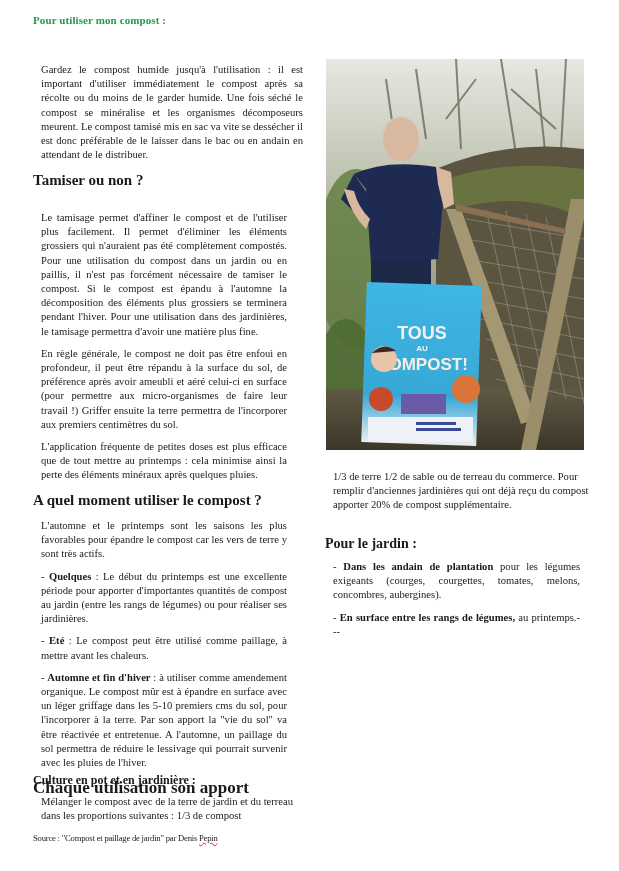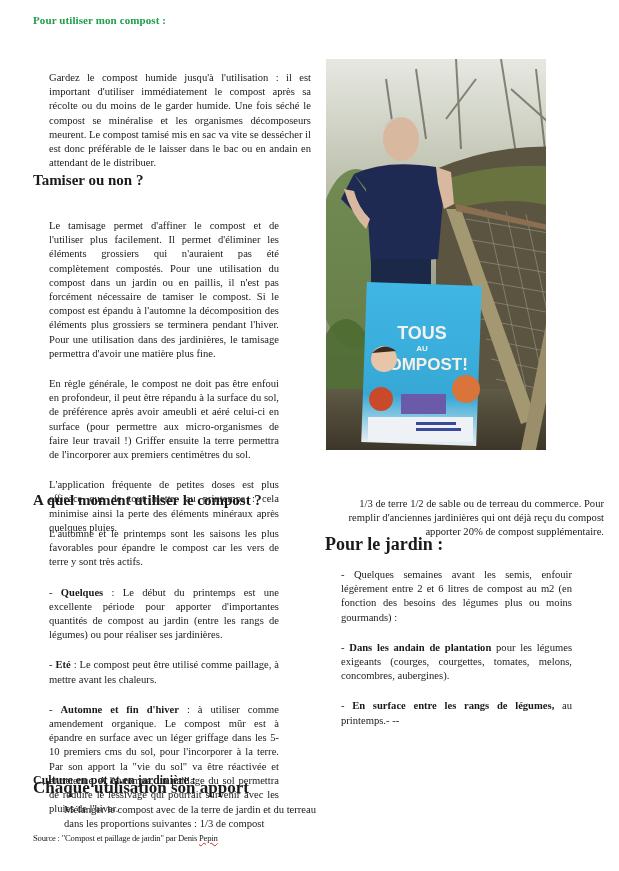--- a/index.html
+++ b/index.html
@@ -1,31 +1,31 @@
 <!DOCTYPE html>
 <html><head>
 <meta charset="utf-8">
 <style>
   html, body { margin: 0; padding: 0; background: #ffffff; }
   body { width: 619px; height: 871px; position: relative; overflow: hidden;
          font-family: "Liberation Serif", "DejaVu Serif", serif; color: #1a1a1a; }
   .title { position: absolute; left: 33px; top: 14px; margin: 0;
            font-size: 11px; font-weight: bold; color: #1f9e4b; letter-spacing: 0.1px; }
-  p, .txt { margin: 16px; font-size: 10.6px; line-height: 14.2px; text-align: justify; font-family: Liberation Serif, serif; }
+  p, .txt { margin: 8px; font-size: 10.6px; line-height: 14.2px; text-align: justify; font-family: Liberation Serif, serif; }
   .h2 { margin: 0; font-weight: bold; font-size: 15px; color: #1a1a1a; }
   .h2.big { font-size: 17px; margin-top: 24px; }
-  .h3 { margin: 0; font-weight: bold; font-size: 18px; line-height: 16px; }
+  .h3 { margin: 0; font-weight: bold; font-size: 14px; line-height: 16px; }
   .h3s { margin: 0; font-weight: bold; font-size: 12px; line-height: 14px; text-align: right; }
   b { font-weight: bold; }
   .abs { position: absolute; }
   .source { font-size: 8.6px; letter-spacing: -0.2px; }
   .squiggle { text-decoration: underline wavy #d22; text-decoration-thickness: 1px; margin-top: 24px; }
 
   
-  .photo { position: absolute; left: 326px; top: 59px; width: 220px; height: 391px;
+  .photo { position: absolute; left: 326px; top: 59px; width: 258px; height: 391px;
            overflow: hidden; background: #0ea5e9; }
 </style>
 </head>
 <body>
 
 <h1 class="title">Pour utiliser mon compost  :</h1>
 
 <p class="abs" style="left:33px; top:55px; width:262px;">Gardez le compost humide jusqu'à l'utilisation : il est important d'utiliser immédiatement le compost après sa récolte ou du moins de le garder humide. Une fois séché le compost se minéralise et les organismes décomposeurs meurent. Le compost tamisé mis en sac va vite se dessécher il est donc préférable de le laisser dans le bac ou en andain en attendant de le distribuer.</p>
 
 <h2 class="h2 abs" style="left:33px; top:172px;">Tamiser ou non ?</h2>
@@ -40,21 +40,21 @@
 
 <div class="abs" style="left:33px; top:511px; width:262px;">
   <p>L'automne et le printemps sont les saisons les plus favorables pour épandre le compost car les vers de terre y sont très actifs.</p>
   <p>- <b>Quelques</b><span> : </span><span>Le début du printemps est une excellente période pour apporter d'importantes quantités de compost au jardin (entre les rangs de légumes) ou pour réaliser ses jardinières.</span></p>
   <p>- <b>Eté</b><span> : </span><span>Le compost peut être utilisé comme paillage, à mettre avant les chaleurs.</span></p>
   <p>- <b>Automne et fin d'hiver</b><span> : </span><span>à utiliser comme amendement organique. Le compost mûr est à épandre en surface avec un léger griffage dans les 5-10 premiers cms du sol, pour l'incorporer à la terre. Par son apport la "vie du sol" va être réactivée et entretenue. A l'automne, un paillage du sol permettra de réduire le lessivage qui pourrait survenir avec les pluies de l'hiver.</span></p>
 </div>
 
 <h2 class="h2 big abs" style="left:33px; top:754px;">Chaque utilisation son apport</h2>
 <h3 class="h3s abs" style="left:33px; top:773px;">Culture en pot et en jardinière :</h3>
-<p class="abs" style="left:48px; top:787px; width:262px; text-align:left;">Mélanger le compost avec de la terre de jardin et du terreau dans les proportions suivantes : 1/3 de compost</p>
+<p class="abs" style="left:33px; top:787px; width:262px; text-align:left;">Mélanger le compost avec de la terre de jardin et du terreau dans les proportions suivantes : 1/3 de compost</p>
 
 <div class="abs source" style="left:33px; top:833px;">
   <span>Source : "Compost et paillage de jardin" par Denis </span><span class="squiggle">Pepin</span>
 </div>
 
 <div class="photo">
   <svg width="258" height="391" viewBox="0 0 258 391" xmlns="http://www.w3.org/2000/svg">
     <defs>
       <linearGradient id="sky" x1="0" y1="0" x2="0" y2="1">
         <stop offset="0" stop-color="#e6e8e2"></stop>
@@ -131,21 +131,20 @@
       <circle cx="140" cy="330" r="14" fill="#d9743a"></circle>
       <circle cx="55" cy="340" r="12" fill="#c94a2a"></circle>
       <rect x="75" y="335" width="45" height="20" fill="#6a5aa8"></rect>
       <rect x="42" y="358" width="105" height="25" fill="#eef1f5"></rect>
       <rect x="90" y="363" width="40" height="3" fill="#3a4a9a"></rect>
       <rect x="90" y="369" width="45" height="3" fill="#3a4a9a"></rect>
     </g>
   </svg>
 </div>
 
-<p class="abs" style="left:325px; top:481px; width:263px; text-align:right;">1/3 de terre 1/2 de sable ou de terreau du commerce. Pour remplir d'anciennes jardinières qui ont déjà reçu du compost apporter 20% de compost supplémentaire.</p>
+<p class="abs" style="left:325px; top:462px; width:263px; text-align:left;">1/3 de terre 1/2 de sable ou de terreau du commerce. Pour remplir d'anciennes jardinières qui ont déjà reçu du compost apporter 20% de compost supplémentaire.</p>
 
 <h3 class="h3 abs" style="left:325px; top:536px;">Pour le jardin :</h3>
 
 <div class="abs" style="left:325px; top:552px; width:263px;">
-  <p>- Quelques semaines avant les semis, enfouir légèrement entre 2 et 6 litres de compost au m2 (en fonction des besoins des légumes plus ou moins gourmands) :</p>
   <p><span>- </span><b>Dans les andain de plantation</b><span> pour les légumes exigeants (courges, courgettes, tomates, melons, concombres, aubergines).</span></p>
   <p><span>- </span><b>En surface entre les rangs de légumes,</b><span> au printemps.- --</span></p>
 </div>
 
 </body></html>

